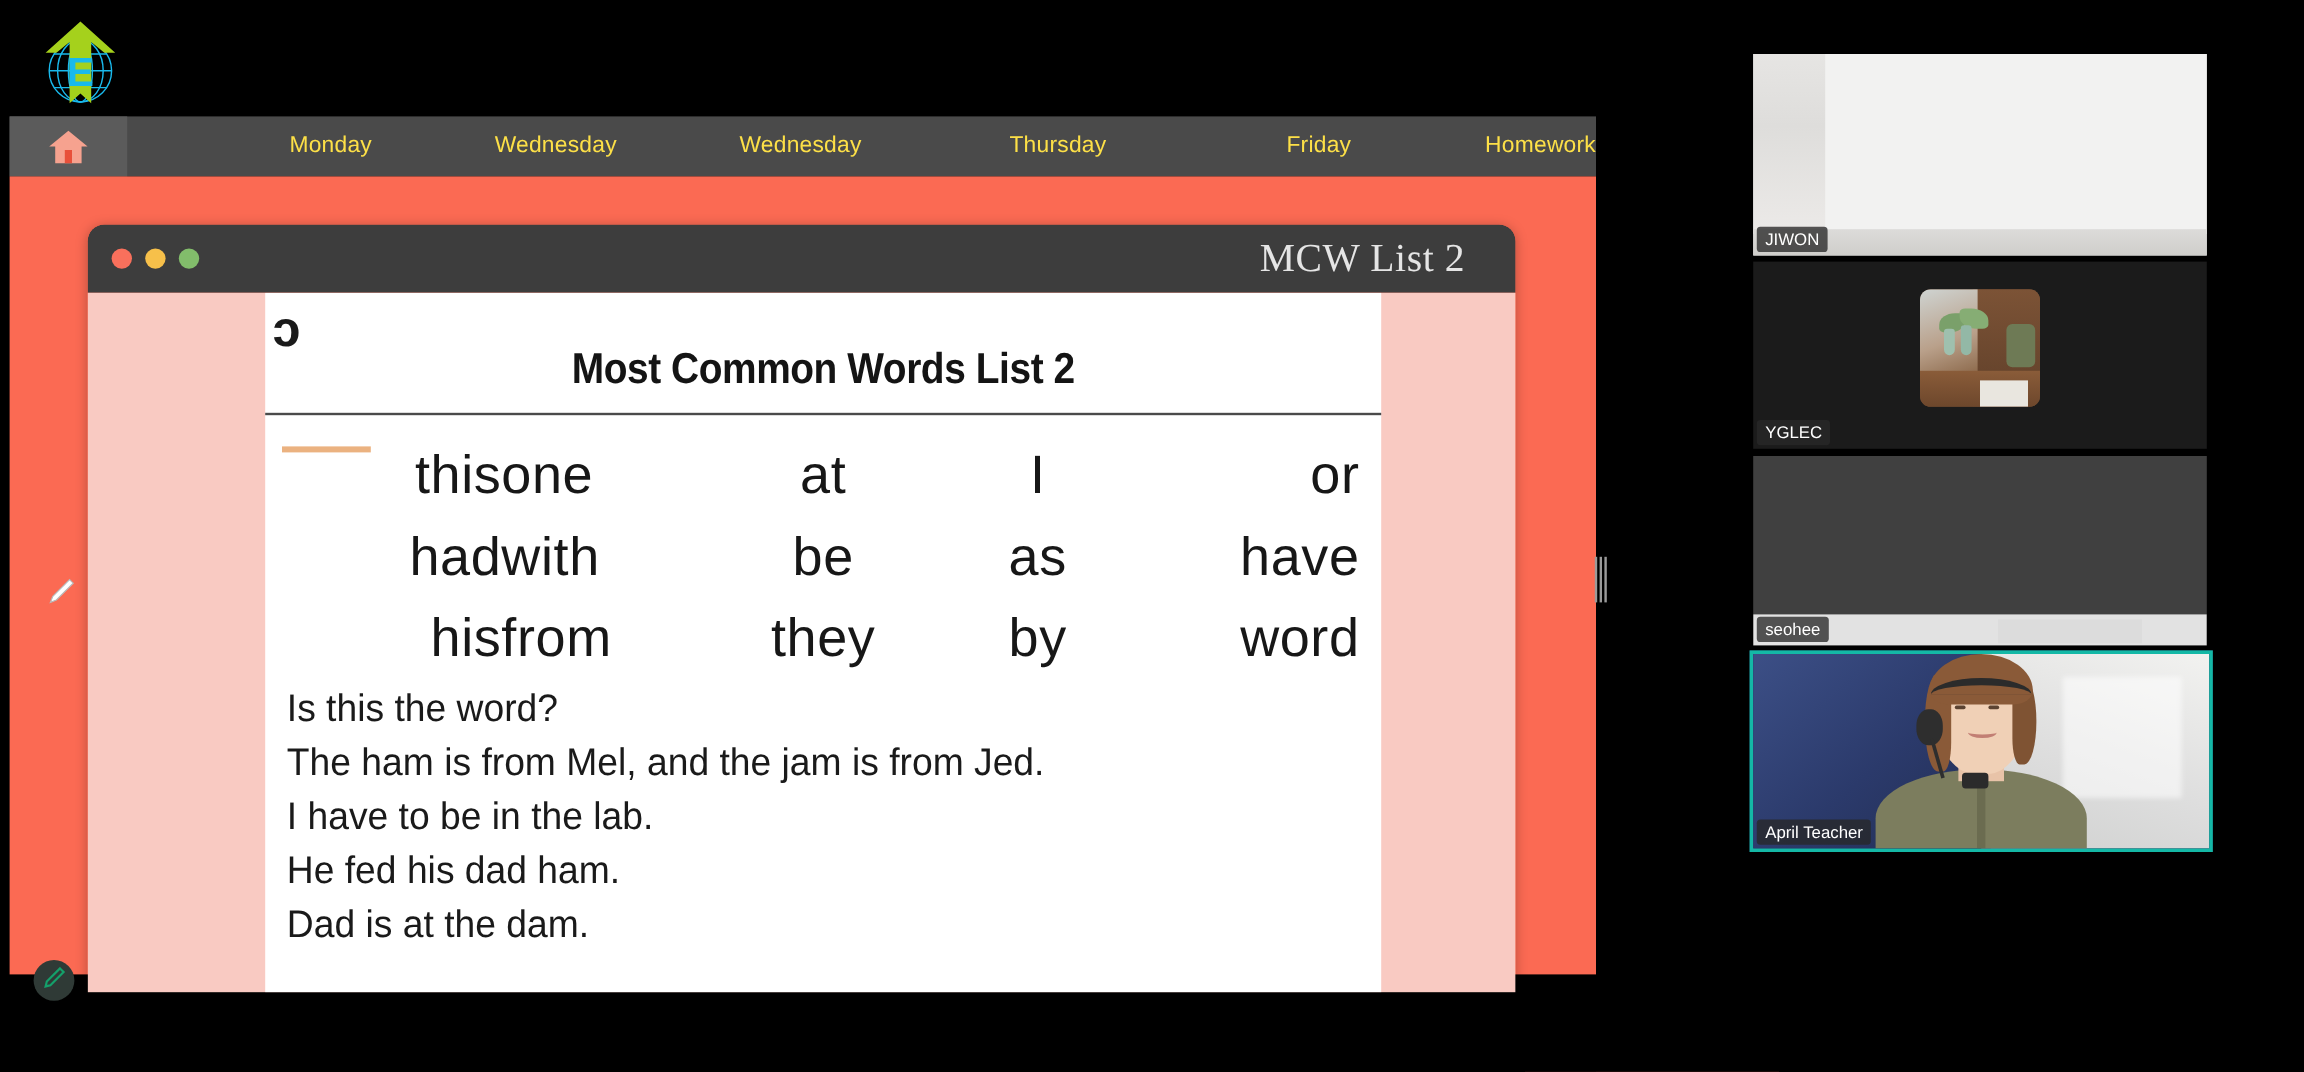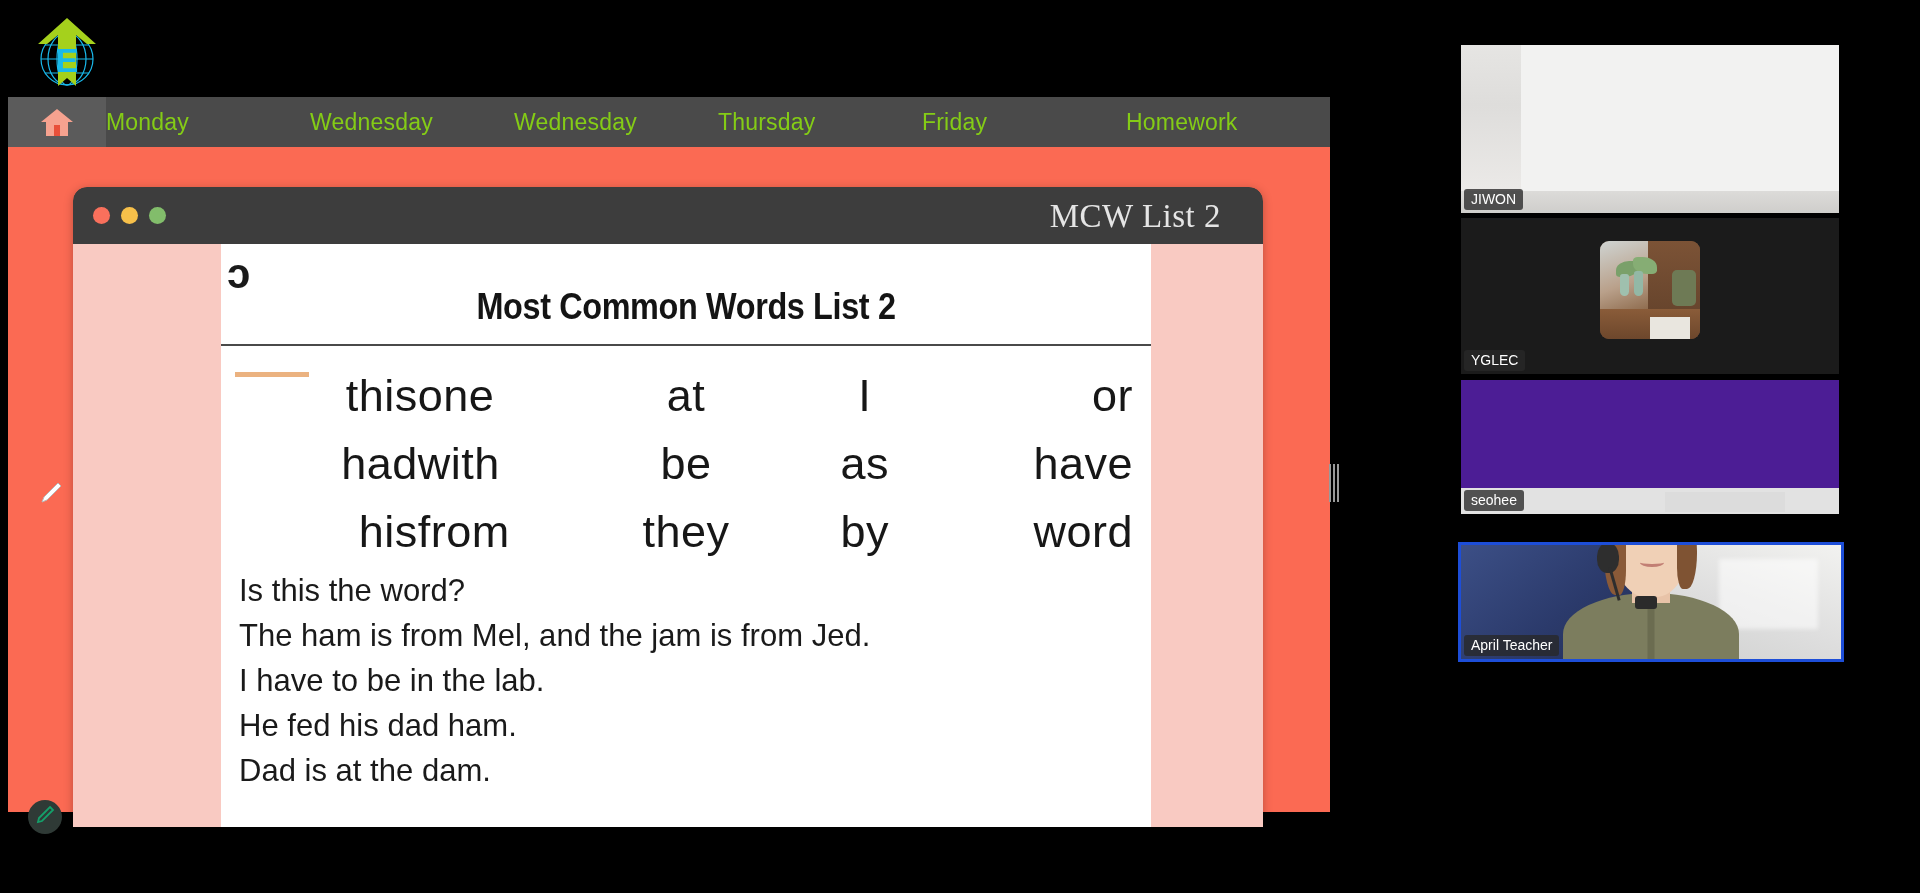--- a/index.html
+++ b/index.html
@@ -26,22 +26,22 @@
     display: flex; align-items: stretch;
   }
   #home-tab {
     width: 98px; background: #5b5b5b;
     display: flex; align-items: center; justify-content: center;
     cursor: pointer;
   }
   #home-tab svg { width: 34px; height: 30px; display: block; }
   .nav-links { flex: 1; display: flex; align-items: center; }
   .nav-link {
-    flex: 1; text-align: left;
-    color: #84cc16; font-size: 23px; letter-spacing: .2px;
+    flex: 1; text-align: right;
+    color: #fde047; font-size: 19px; letter-spacing: .2px;
     cursor: pointer; user-select: none;
   }
 
   
   #coral-body {
     position: absolute; left: 8px; top: 147px;
     width: 1322px; height: 665px;
     background: #fb6a53;
   }
 
@@ -207,33 +207,33 @@
   }
   #yglec-thumb .desk {
     position: absolute; left: 0; bottom: 0; width: 100%; height: 30%;
     background: linear-gradient(180deg,#8a5c39,#6d472c);
   }
   #yglec-thumb .paper {
     position: absolute; right: 10%; bottom: 0; width: 40%; height: 22%;
     background: #e9e6df;
   }
   
-  #tile-seohee { left: 6px; top: 380px; width: 378px; height: 134px; background: #4c1d95; }
+  #tile-seohee { left: 6px; top: 380px; width: 378px; height: 158px; background: #404040; }
   #tile-seohee .band {
     position: absolute; left: 0; bottom: 0; width: 100%; height: 26px;
     background: #e2e2e2;
   }
   #tile-seohee .obj {
     position: absolute; left: 54%; bottom: 2px; width: 120px; height: 20px;
     background: #dcdcdc;
   }
   
   #tile-april {
-    left: 3px; top: 542px; width: 386px; height: 120px;
-    border: 3px solid #1d4ed8; background: #23305e;
+    left: 3px; top: 542px; width: 386px; height: 168px;
+    border: 3px solid #14b8a6; background: #23305e;
   }
   #tile-april .bg-left {
     position: absolute; left: 0; top: 0; width: 52%; height: 100%;
     background: linear-gradient(140deg,#3c4f86 0%, #2b3a6b 55%, #222d52 100%);
   }
   #tile-april .bg-right {
     position: absolute; right: 0; top: 0; width: 50%; height: 100%;
     background: linear-gradient(200deg,#f2f2f0 0%, #dedede 55%, #cfd0cf 100%);
   }
   #tile-april .panel {

